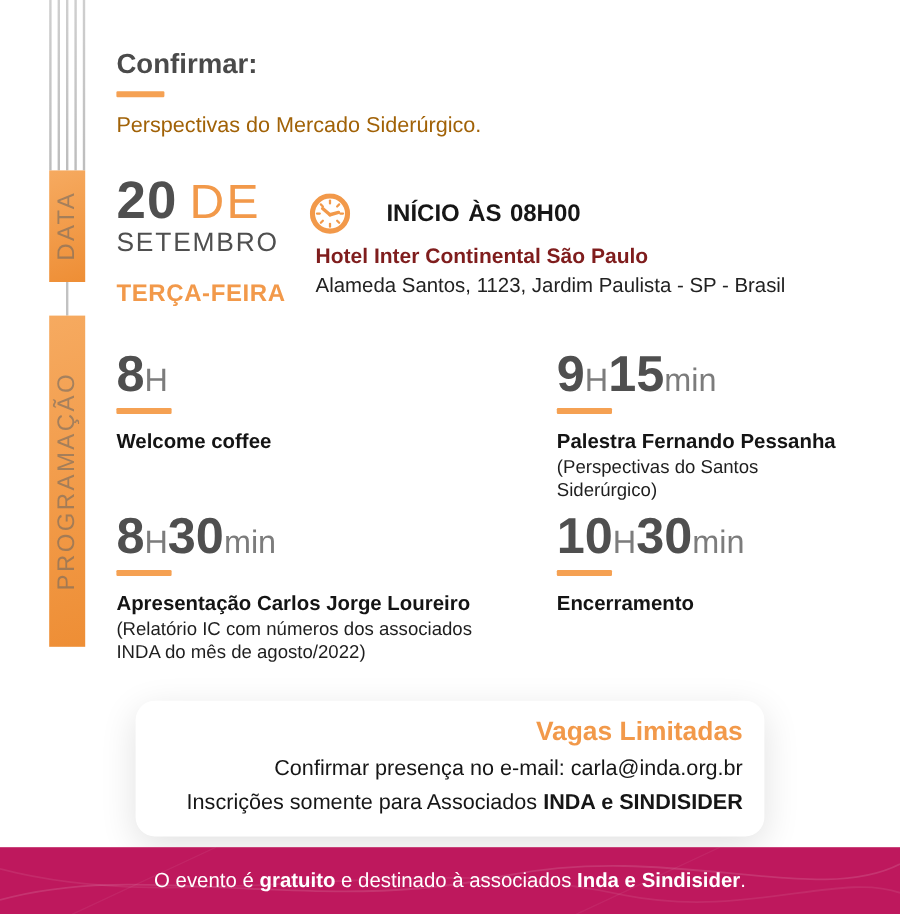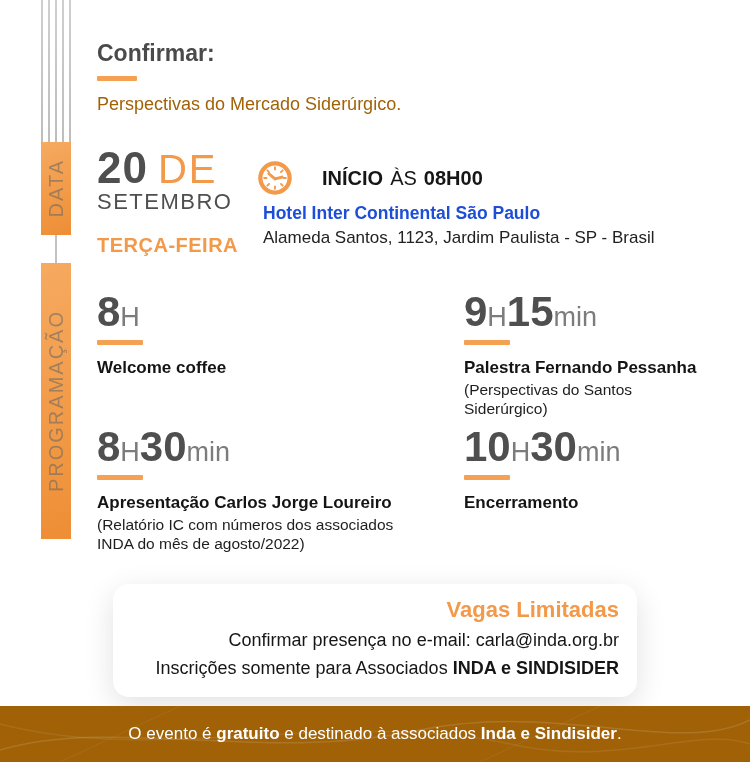--- a/index.html
+++ b/index.html
@@ -63,23 +63,23 @@
   .day-row { display: flex; align-items: baseline; gap: 10px; line-height: 1; }
   .day-num { font-size: 44px; font-weight: 800; color: #4f4f4f; letter-spacing: 1px; }
   .day-de { font-size: 40px; font-weight: 400; color: #f2994a; letter-spacing: 2px; }
   .month { font-size: 22px; font-weight: 400; color: #4f4f4f; letter-spacing: 1.5px; margin-top: 0px; line-height: 1.1; }
   .weekday { font-size: 20px; font-weight: 700; color: #f2994a; letter-spacing: 0.5px; margin-top: 20px; }
 
   
   .start-block { position: absolute; left: 258px; top: 161px; display: flex; align-items: center; gap: 30px; }
   .start-text { font-size: 20px; color: #161616; display: flex; align-items: baseline; gap: 7px; }
   .w700 { font-weight: 700; }
-  .w400 { font-weight: 400; }
+  .w400 { font-weight: 700; }
   .venue-block { position: absolute; left: 263px; top: 203px; }
-  .venue { font-size: 17.5px; font-weight: 700; color: #1d4ed8; }
+  .venue { font-size: 17.5px; font-weight: 700; color: #7f1d1d; }
   .address { font-size: 17px; color: #222222; margin-top: 4px; }
 
   
   .sched { position: absolute; }
   .sched-0 { left: 97px;  top: 291px; width: 340px; }
   .sched-1 { left: 464px; top: 291px; width: 260px; }
   .sched-2 { left: 97px;  top: 426px; width: 345px; }
   .sched-3 { left: 464px; top: 426px; width: 260px; }
   .time { display: flex; align-items: baseline; line-height: 1; }
   .time .num { font-size: 42px; font-weight: 700; color: #4f4f4f; }
@@ -103,21 +103,21 @@
     padding: 13px 18px 18px 18px;
   }
   .card-headline { font-size: 22px; font-weight: 700; color: #f2994a; }
   .card-line { font-size: 18px; color: #161616; margin-top: 7px; }
 
   
   .footer {
     position: absolute;
     left: 0; top: 706px;
     width: 750px; height: 56px;
-    background: #a16207;
+    background: #be185d;
     display: flex;
     align-items: center;
     justify-content: center;
   }
   .footer-pattern { position: absolute; inset: 0; pointer-events: none; }
   .footer-text { position: relative; font-size: 17px; color: #ffffff; font-weight: 400; }
   .footer-text .w700 { font-weight: 700; }
 
   .clock-icon-wrap { width: 34px; height: 34px; flex: 0 0 auto; }
 </style>

